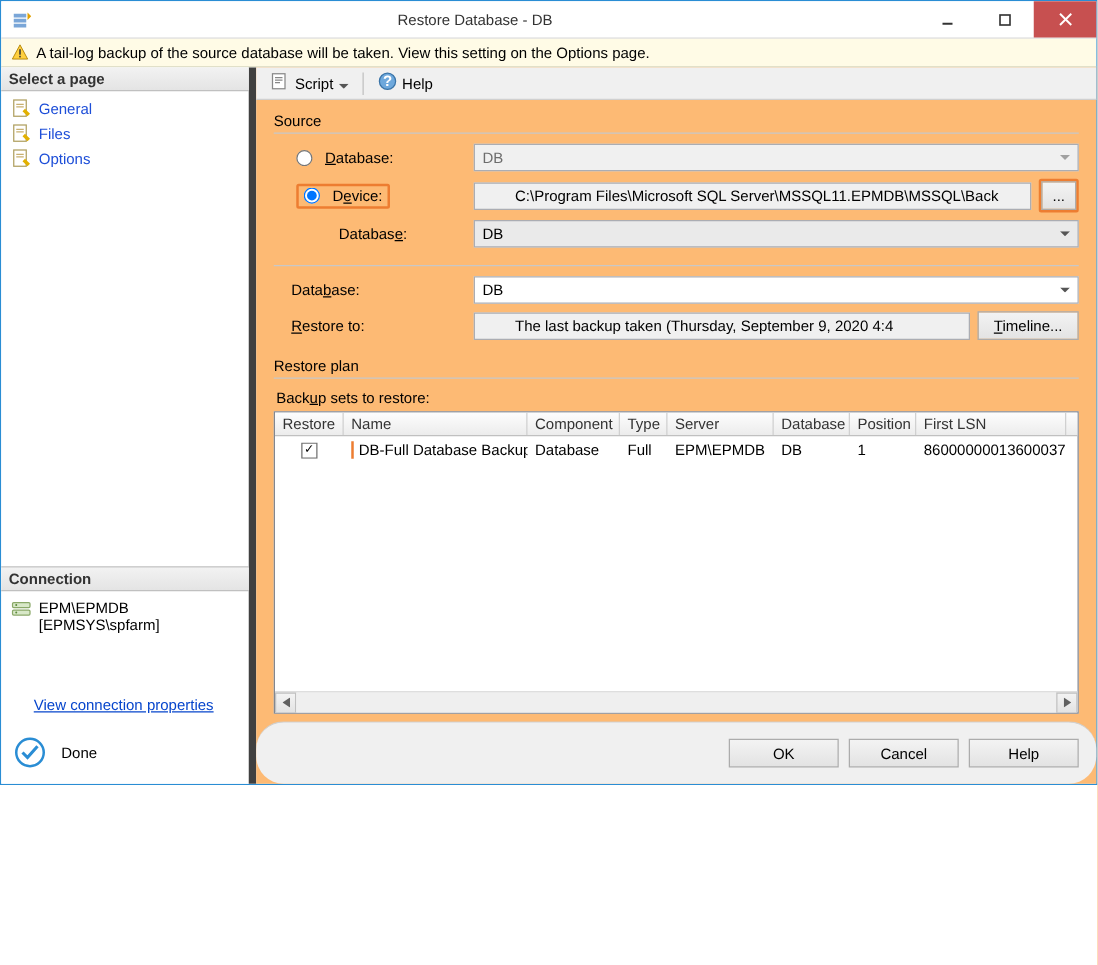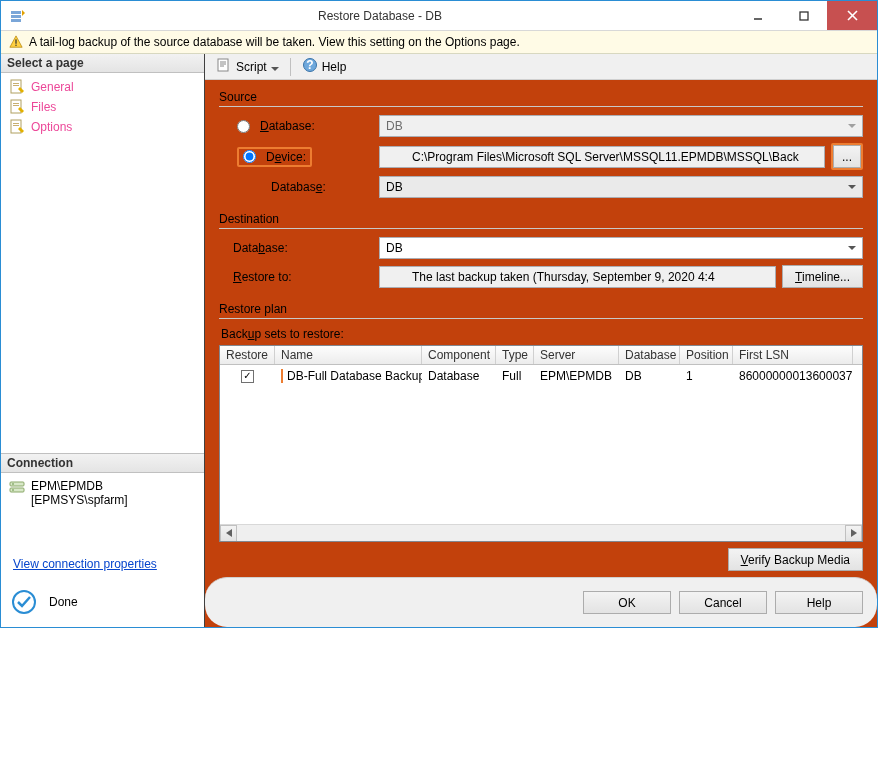--- a/index.html
+++ b/index.html
@@ -9,34 +9,34 @@
   .titlebar-icon { width: 16px; height: 16px; margin-left: 8px; }
   .titlebar-title { flex: 1; text-align: center; font-size: 12px; color: #333; }
   .winbtns { display: flex; height: 100%; }
   .winbtn { width: 46px; height: 100%; display: flex; align-items: center; justify-content: center; }
   .winbtn.close { background: #c75050; color: #fff; width: 50px; }
 
   .notice { background: #fffbe6; border-bottom: 1px solid #d8d8c0; padding: 4px 8px; display: flex; align-items: center; gap: 6px; }
   .notice-icon { width: 14px; height: 14px; }
 
   .body { flex: 1; display: flex; min-height: 0; }
-  .sidebar { width: 204px; display: flex; flex-direction: column; border-right: 1px solid #404040; background: #fff; }
+  .sidebar { width: 204px; display: flex; flex-direction: column; border-right: 6px solid #404040; background: #fff; }
   .side-section-hdr { background: linear-gradient(#f2f2f2,#e4e4e4); border-top: 1px solid #c0c0c0; border-bottom: 1px solid #c0c0c0; padding: 2px 6px; font-weight: bold; color: #333; }
   .side-section-hdr.first { border-top: none; }
   .page-list { padding: 4px 0; }
-  .page-item { display: flex; align-items: center; gap: 6px; padding: 2px 8px; cursor: default; color: #ec4899; }
+  .page-item { display: flex; align-items: center; gap: 6px; padding: 2px 8px; cursor: default; color: #1d4ed8; }
   .page-icon { width: 16px; height: 16px; }
   .side-spacer { flex: 1; }
   .connect-body { padding: 6px 8px 4px 8px; display: flex; gap: 6px; }
   .server-icon { width: 16px; height: 16px; margin-top: 1px; }
-  .conn-link { color: #0645cc; text-decoration: underline; padding: 6px 8px 10px 12px; cursor: pointer; display: inline-block; }
+  .conn-link { color: #0645cc; text-decoration: underline; padding: 6px 8px 10px 26px; cursor: pointer; display: inline-block; }
   .progress-body { display: flex; align-items: center; gap: 12px; padding: 8px 10px 12px 10px; }
   .done-icon { width: 26px; height: 26px; }
 
-  .main { flex: 1; display: flex; flex-direction: column; background: #c2410c; min-width: 0; justify-content: flex-end; }
+  .main { flex: 1; display: flex; flex-direction: column; background: #fdba74; min-width: 0; justify-content: flex-end; }
   .toolbar { height: 26px; display: flex; align-items: center; gap: 4px; padding: 0 6px; background: #f0f0f0; border-bottom: 1px solid #d0d0d0; }
   .tb-btn { display: flex; align-items: center; gap: 4px; padding: 2px 4px; border: 1px solid transparent; }
   .tb-dd { width: 8px; height: 4px; }
   .tb-sep { width: 1px; height: 18px; background: #c0c0c0; margin: 0 2px; }
 
   .form-area { flex: 1; padding: 10px 14px 6px 14px; overflow: hidden; display: flex; flex-direction: column; min-height: 0; }
   .group-label { color: #000; margin-bottom: 2px; }
   .group-line { height: 1px; background: #c8c8c8; margin-bottom: 8px; }
   .row { display: flex; align-items: center; margin-bottom: 6px; }
   .row .lbl { width: 160px; padding-left: 18px; display: flex; align-items: center; gap: 6px; }
@@ -254,21 +254,20 @@
                   <svg width="8" height="4">
                     <path d="M0 0l4 4 4-4z" fill="#555"></path>
                   </svg>
                 </span>
             </div>
           </div>
         </div>
 
         <div style="height:8px"></div>
 
-        <div class="group-label">Destination</div>
         <div class="group-line"></div>
 
         <div class="row">
           <div class="lbl0">
             <span>Data<span class="underline-key">b</span>ase:</span>
           </div>
           <div class="ctl">
             <div class="combo">
               <span>DB</span>
               <span class="dd">
@@ -337,25 +336,20 @@
               </div>
             <div class="sb-track"></div>
             <div class="sb-arrow">
                 <svg width="6" height="8">
                   <path d="M0 0l6 4-6 4z" fill="#606060"></path>
                 </svg>
               </div>
           </div>
         </div>
 
-        <div class="verify-row">
-          <div class="btn">
-            <span><span class="underline-key">V</span>erify Backup Media</span>
-          </div>
-        </div>
       </div>
 
       <div class="btnbar">
         <div class="btn">OK</div>
         <div class="btn">Cancel</div>
         <div class="btn">Help</div>
       </div>
     </div>
   </div>
 </div>

